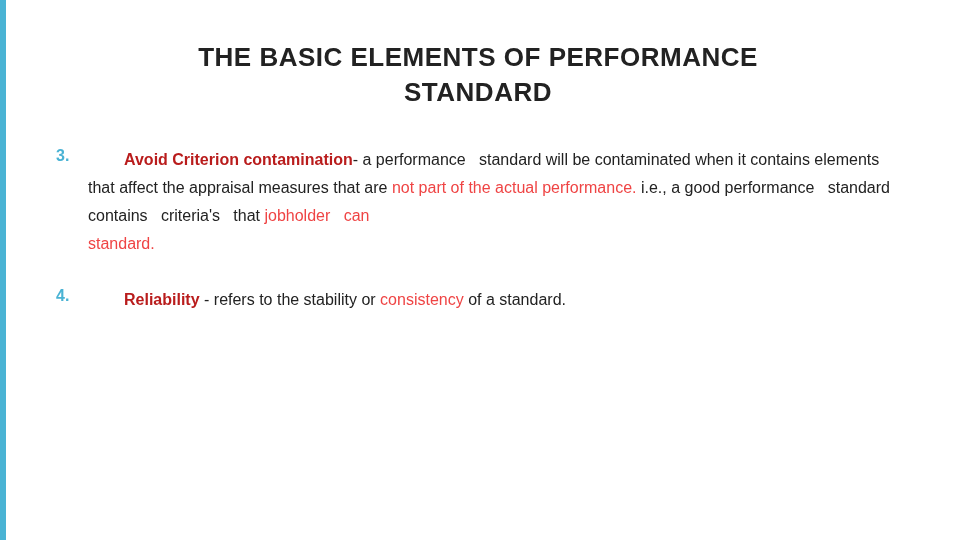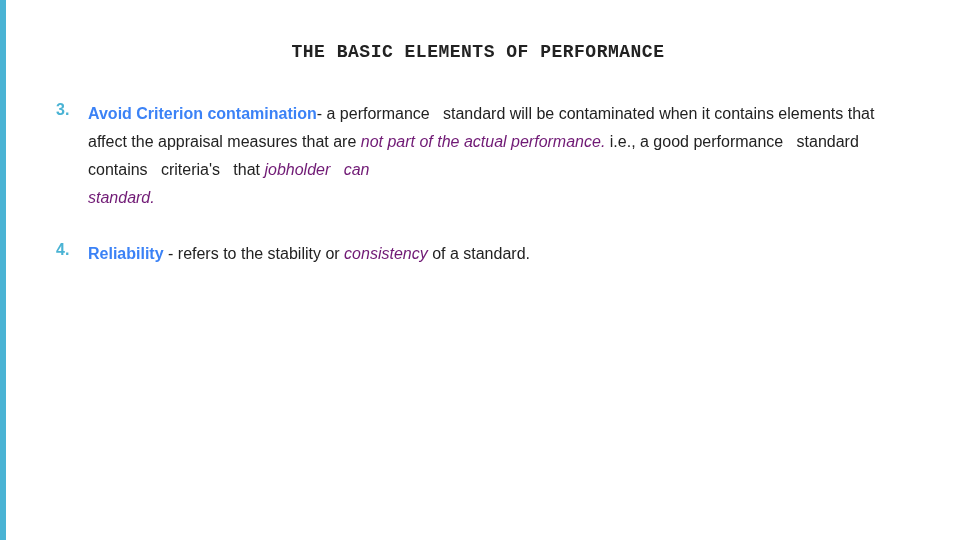--- a/index.html
+++ b/index.html
@@ -27,28 +27,27 @@
     .content {
       flex: 1;
       padding: 40px 60px 40px 50px;
       display: flex;
       flex-direction: column;
       justify-content: flex-start;
     }
 
     .main-title {
       text-align: center;
-      font-size: 18px;
+      font-size: 26px;
       font-weight: 700;
       color: #222;
       text-transform: uppercase;
       letter-spacing: 0.5px;
       line-height: 1.35;
       margin-bottom: 36px;
-      font-family: Liberation Mono, monospace;
     }
 
     .items {
       display: flex;
       flex-direction: column;
       gap: 0;
     }
 
     .item {
       display: flex;
@@ -66,37 +65,38 @@
 
     .item-text {
       font-size: 16px;
       color: #222;
       line-height: 1.75;
       flex: 1;
     }
 
     .item-text strong {
       font-weight: 700;
-      color: #3b82f6;
+      color: #b91c1c;
+      margin-left: 36px;
     }
 
     .highlight-blue {
-      color: #701a75;
-      font-style: italic;
+      color: #ef4444;
     }
   </style>
 </head>
 <body>
 
 <div class="left-bar"></div>
 
 <div class="content">
 
   <div class="main-title">
     <span>THE BASIC ELEMENTS OF PERFORMANCE</span><br>
+    <span>STANDARD</span>
   </div>
 
   <div class="items">
 
     <div class="item">
       <div class="item-number">3.</div>
       <div class="item-text">
         <strong>Avoid Criterion contamination</strong>- a performance &nbsp; standard will be
         contaminated when it contains elements that affect the appraisal
         measures that are <span class="highlight-blue">not part of the actual performance.</span> i.e., a good

